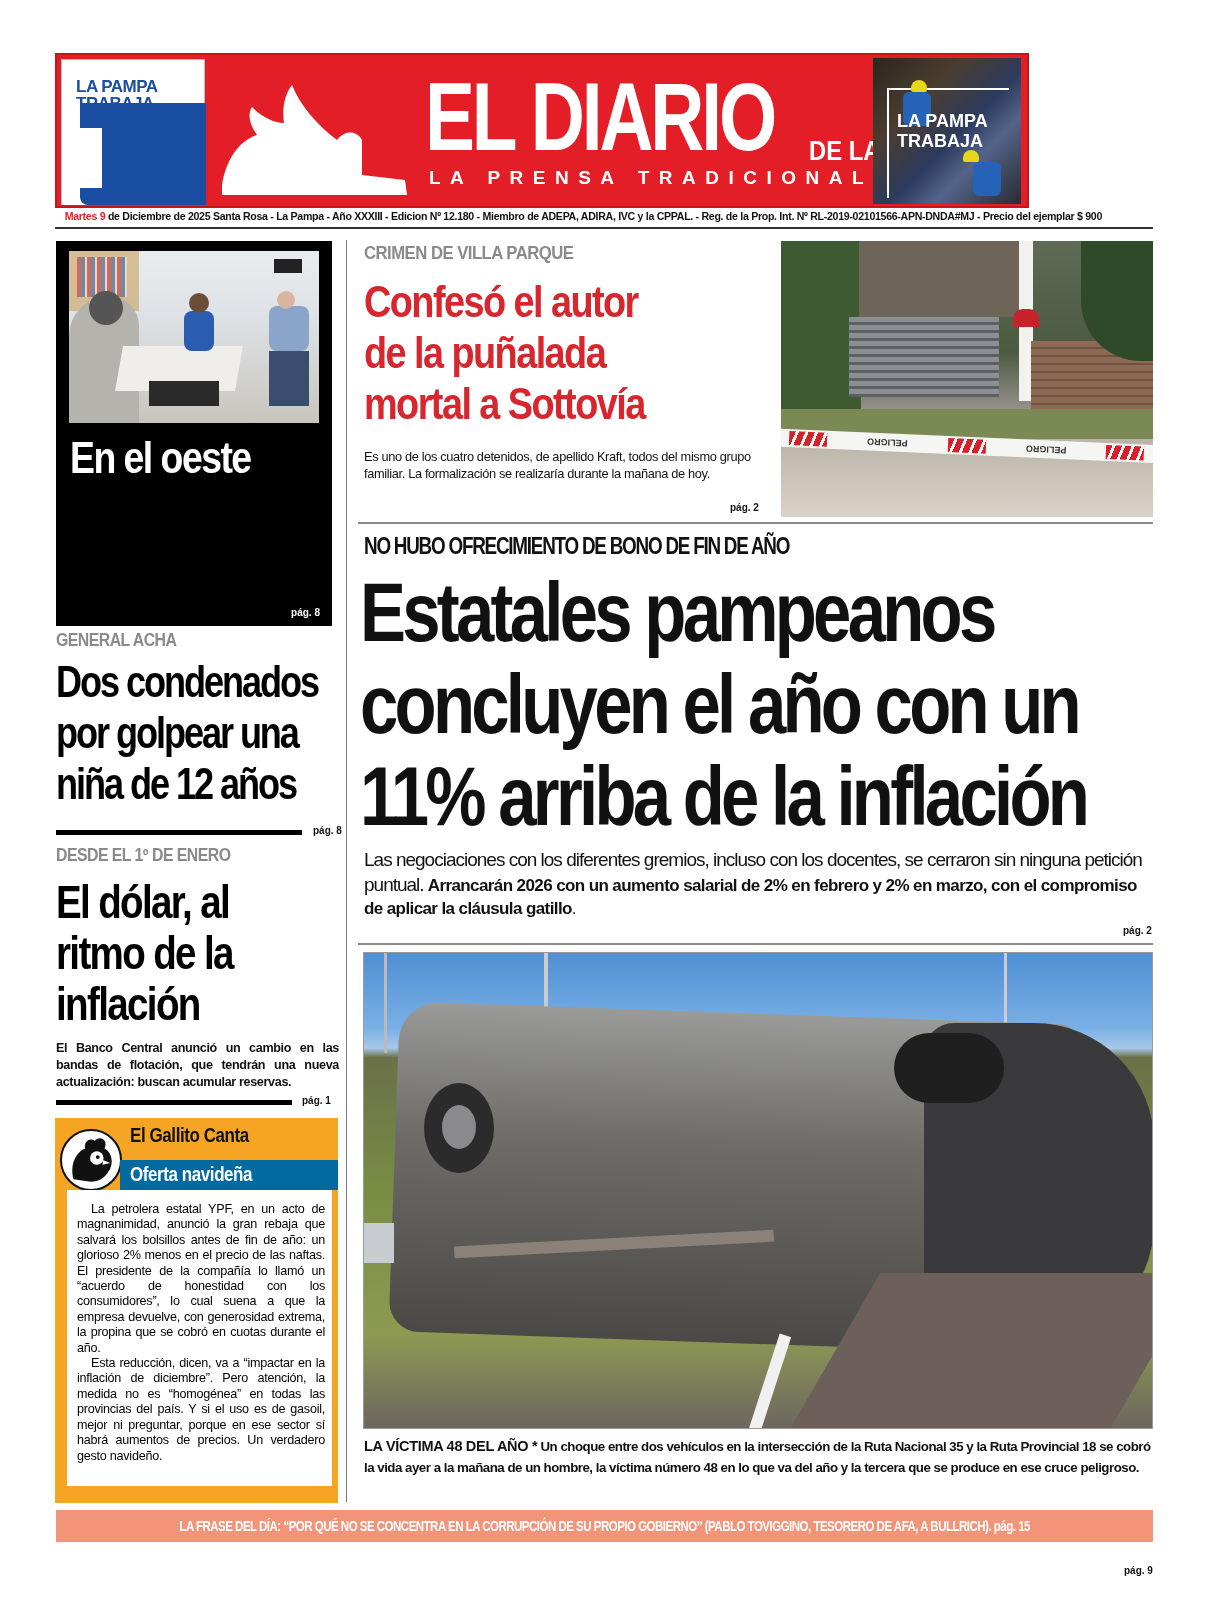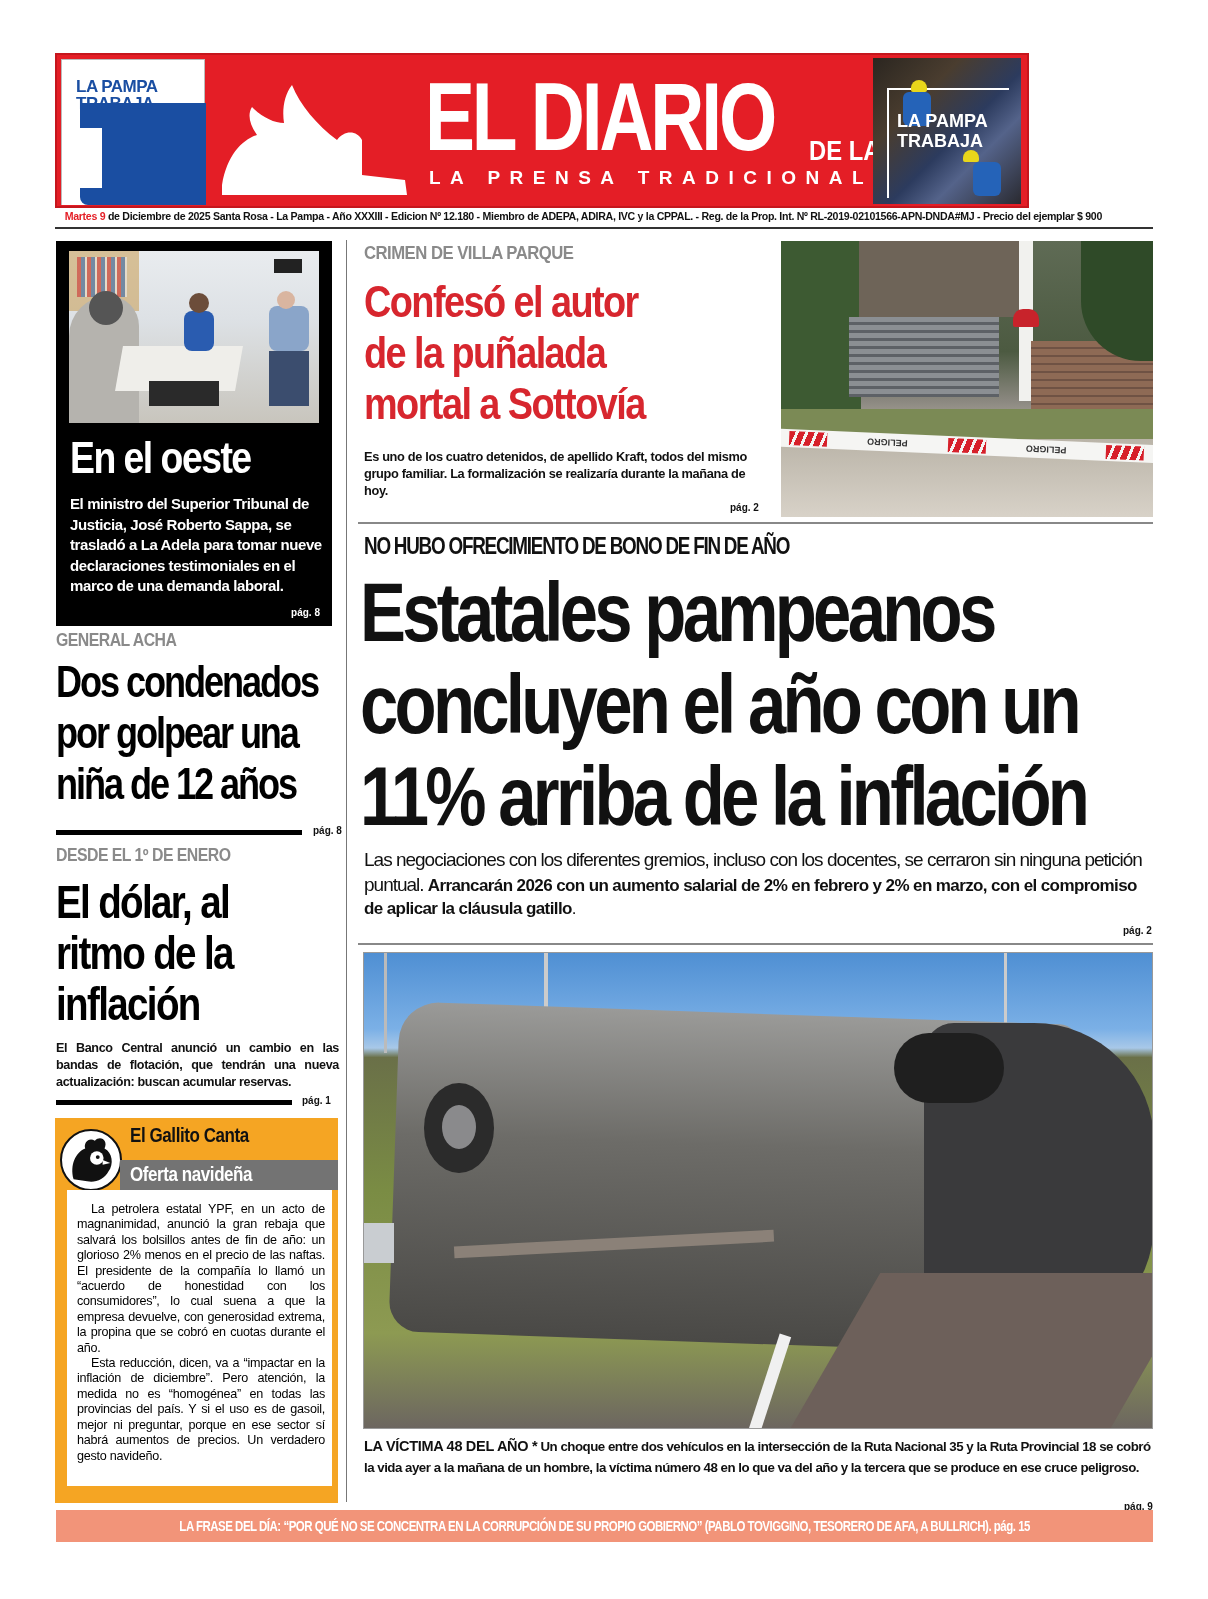--- a/index.html
+++ b/index.html
@@ -36,32 +36,32 @@
   .black-box .pag { position: absolute; right: 12px; top: 366px; color: #fff; font-size: 10px; font-weight: 700; }
 
   .kicker-grey { color: #8a8a8a; font-weight: 700; font-size: 18px; letter-spacing: -0.6px; transform: scaleX(0.88); transform-origin: left top; white-space: nowrap; position: absolute; }
   .hl-black { color: #000; font-weight: 700; letter-spacing: -2.5px; position: absolute; transform: scaleX(0.82); transform-origin: left top; white-space: nowrap; }
   .pag-sm { position: absolute; font-size: 10px; font-weight: 700; }
   .bar-black { position: absolute; height: 5px; background: #000; }
 
   .gallito { position: absolute; left: 55px; top: 1118px; width: 283px; height: 385px; background: #f5a523; }
   .gallito .inner { position: absolute; left: 12px; top: 72px; width: 265px; height: 296px; background: #fff; }
   .gallito .t1 { position: absolute; left: 75px; top: 6px; font-size: 20px; font-weight: 700; transform: scaleX(0.85); transform-origin: left top; white-space: nowrap; letter-spacing: -0.5px; }
-  .gallito .band { position: absolute; left: 65px; top: 42px; width: 218px; height: 30px; background: #737373; }
+  .gallito .band { position: absolute; left: 65px; top: 42px; width: 218px; height: 30px; background: #0369a1; }
   .gallito .t2 { position: absolute; left: 10px; top: 3px; color: #fff; font-size: 20px; font-weight: 700; transform: scaleX(0.85); transform-origin: left top; white-space: nowrap; letter-spacing: -0.5px; }
   .gallito .rooster { position: absolute; left: 5px; top: 11px; width: 62px; height: 62px; background: #fff; border-radius: 50%; border: 2px solid #111; overflow: hidden; }
   .gallito .body { position: absolute; left: 22px; top: 84px; width: 248px; font-size: 12.6px; line-height: 15.4px; text-align: justify; letter-spacing: -0.25px; color: #000000; }
   .gallito .body p { text-indent: 14px; }
 
   .vrule { position: absolute; left: 346px; top: 240px; width: 1px; height: 1262px; background: #777; }
 
   
   .crimen-kicker { left: 364px; top: 242px; }
   .crimen-hl { position: absolute; left: 364px; top: 276px; color: #d7262e; font-weight: 700; font-size: 44px; line-height: 51px; letter-spacing: -1.8px; transform: scaleX(0.86); transform-origin: left top; white-space: nowrap; }
-  .crimen-sub { position: absolute; left: 364px; top: 448px; width: 404px; font-size: 12.8px; font-weight: 700; line-height: 17px; letter-spacing: -0.35px; }
+  .crimen-sub { position: absolute; left: 364px; top: 448px; width: 404px; font-size: 12.8px; font-weight: 400; line-height: 17px; letter-spacing: -0.35px; }
   .crimen-photo { position: absolute; left: 781px; top: 241px; width: 372px; height: 276px; background: linear-gradient(180deg, #5f6b55 0%, #4c5a41 40%, #8b8880 58%, #b8b2a6 70%, #d8d2c8 100%); overflow: hidden; }
   .hrule { position: absolute; height: 2px; background: #888; }
 
   
   .main-kicker { position: absolute; left: 364px; top: 533px; font-size: 23px; font-weight: 700; letter-spacing: -1.5px; transform: scaleX(0.82); transform-origin: left top; white-space: nowrap; }
   .main-hl { position: absolute; left: 360px; top: 567px; font-size: 83px; font-weight: 700; line-height: 92px; letter-spacing: -4.5px; transform: scaleX(0.83); transform-origin: left top; white-space: nowrap; }
   .main-lead { position: absolute; left: 364px; top: 848px; width: 790px; font-size: 17px; line-height: 23.5px; letter-spacing: -0.6px; }
   .main-lead .thin { font-size: 19px; letter-spacing: -1px; }
   .main-lead b { font-weight: 700; }
 
@@ -120,21 +120,20 @@
     <div style="position:absolute;left:20px;top:40px;width:34px;height:34px;background:#555;border-radius:50%;"></div>
     <div style="position:absolute;left:50px;top:95px;width:120px;height:45px;background:#efeeea;transform:skewX(-10deg);"></div>
     <div style="position:absolute;left:80px;top:130px;width:70px;height:25px;background:#2a2a2a;"></div>
     <div style="position:absolute;left:115px;top:60px;width:30px;height:40px;background:#2a5cb0;border-radius:8px;"></div>
     <div style="position:absolute;left:120px;top:42px;width:20px;height:20px;background:#6c4d3a;border-radius:50%;"></div>
     <div style="position:absolute;left:200px;top:55px;width:40px;height:45px;background:#8aa5c9;border-radius:8px;"></div>
     <div style="position:absolute;left:208px;top:40px;width:18px;height:18px;background:#d9b5a0;border-radius:50%;"></div>
     <div style="position:absolute;left:200px;top:100px;width:40px;height:55px;background:#3b4d6e;"></div>
   </div>
   <h2>En el oeste</h2>
-  <p class="cond">El ministro del Superior Tribunal de Justicia, José Roberto Sappa, se trasladó a La Adela para tomar nueve declaraciones testimoniales en el marco de una demanda laboral.</p>
   <span class="pag">pág. 8</span>
 </article>
 
 <article>
   <div class="kicker-grey" style="left:56px;top:630px;">GENERAL ACHA</div>
   <div class="hl-black" style="left:56px;top:656px;font-size:44px;line-height:51px;">
     <div>Dos condenados</div>
     <div>por golpear una</div>
     <div>niña de 12 años</div>
   </div>
@@ -232,17 +231,17 @@
   <div style="position:absolute;left:90px;top:285px;width:320px;height:12px;background:#8b8178;transform:rotate(-3deg);"></div>
   <div style="position:absolute;left:0;top:270px;width:30px;height:40px;background:#c9cdd1;"></div>
   <div style="position:absolute;left:470px;top:320px;width:320px;height:160px;background:#6d605a;transform:skewX(-30deg);"></div>
   <div style="position:absolute;left:400px;top:380px;width:12px;height:100px;background:#f0f0f0;transform:rotate(18deg);"></div>
 </figure>
 
 <p class="caption cond">
   <span class="lead">LA VÍCTIMA 48 DEL AÑO *</span>
   <span>Un choque entre dos vehículos en la intersección de la Ruta Nacional 35 y la Ruta Provincial 18 se cobró la vida ayer a la mañana de un hombre, la víctima número 48 en lo que va del año y la tercera que se produce en ese cruce peligroso.</span>
 </p>
-<span class="pag-sm" style="left:1124px;top:1501px;">pág. 9</span>
+<span class="pag-sm" style="left:1124px;top:1565px;">pág. 9</span>
 
 <div class="frase">
   <span>LA FRASE DEL DÍA: “POR QUÉ NO SE CONCENTRA EN LA CORRUPCIÓN DE SU PROPIO GOBIERNO” (PABLO TOVIGGINO, TESORERO DE AFA, A BULLRICH). pág. 15</span>
 </div>
 
 </body></html>

